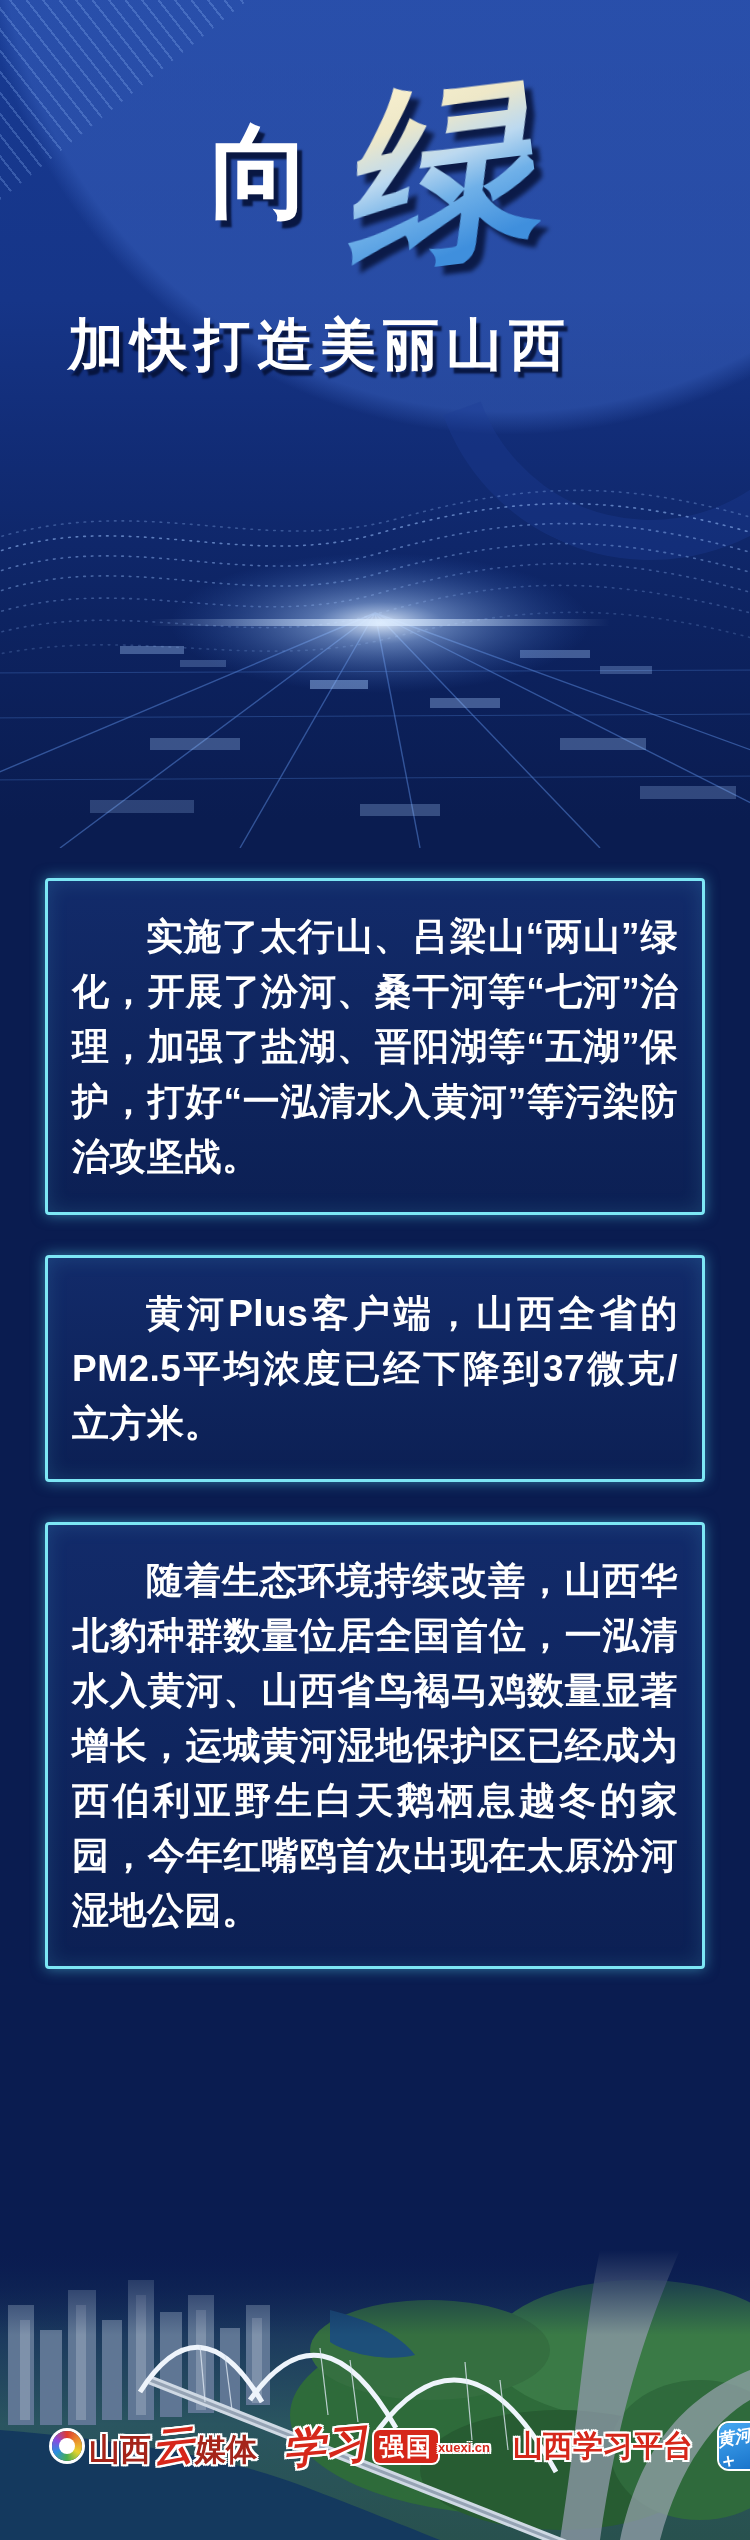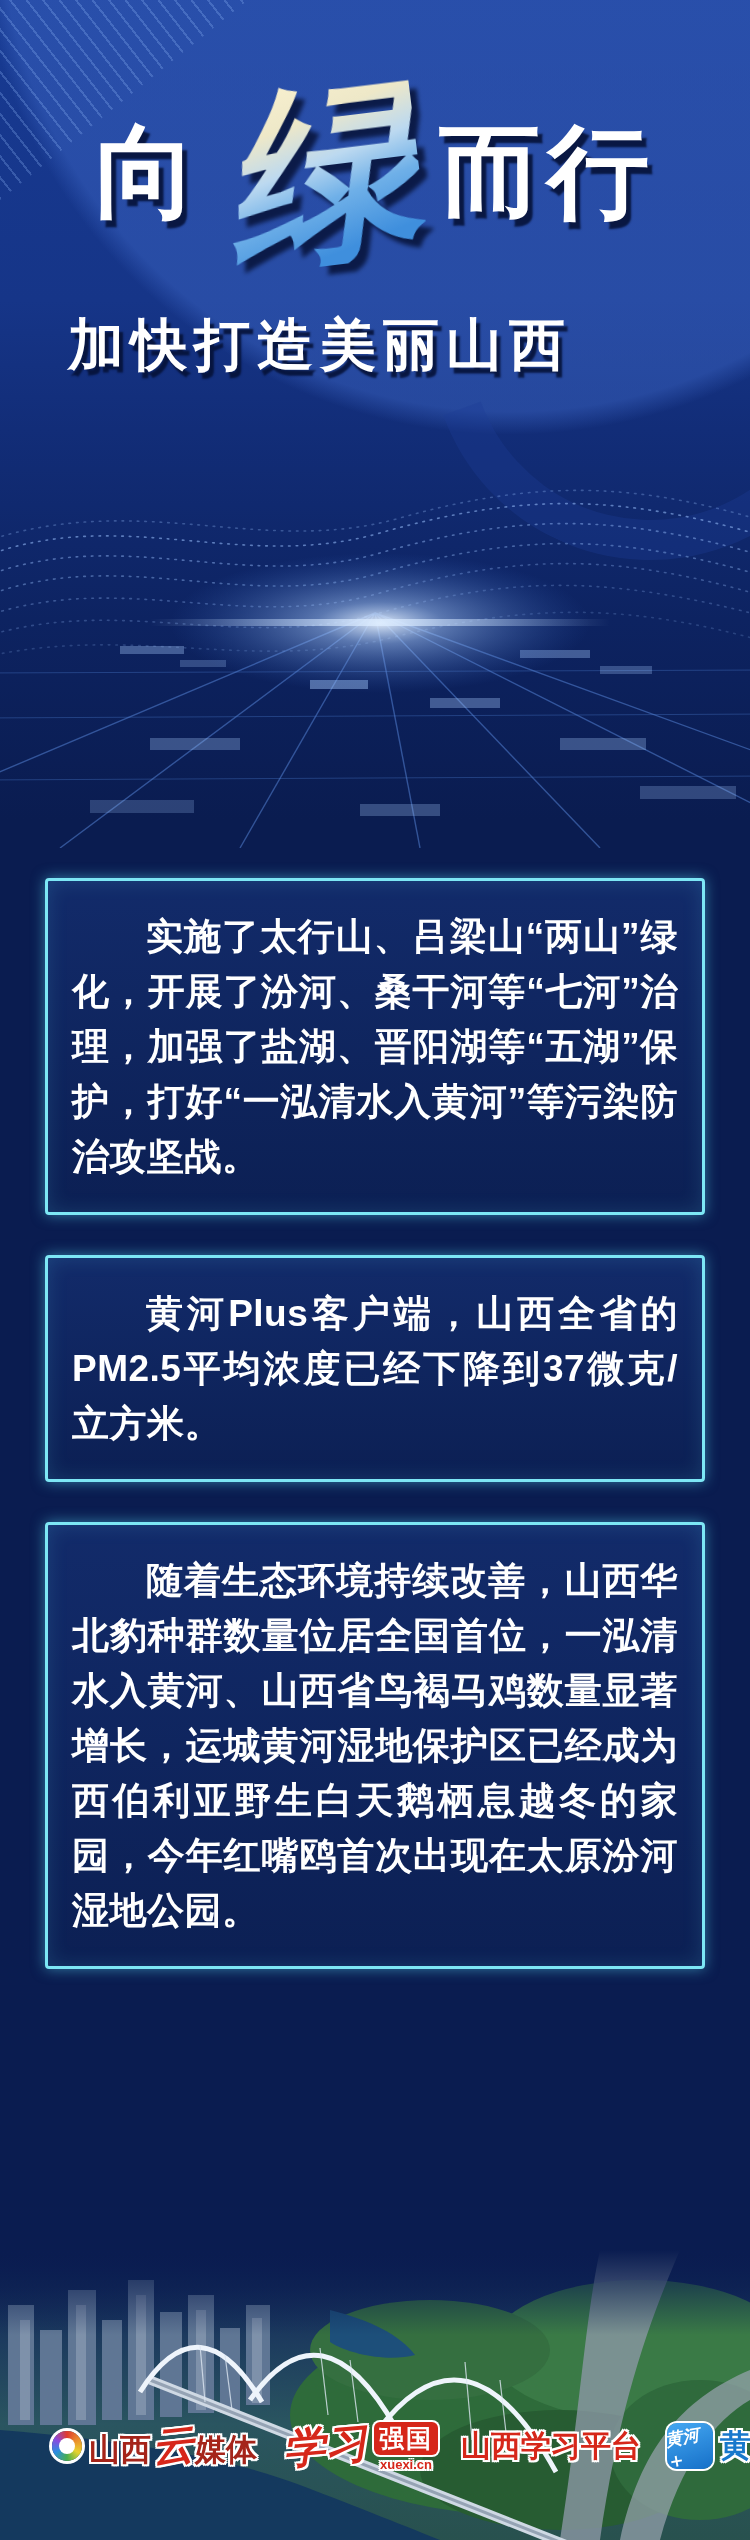--- a/index.html
+++ b/index.html
@@ -46,21 +46,21 @@
   .logo{display:flex;align-items:center;gap:7px;}
   .ring{width:30px;height:30px;border-radius:50%;flex:0 0 auto;
     background:conic-gradient(#e03a2e,#eb8f2c,#e8d22e,#47ae4e,#2a8fe0,#8a4ae0,#e03a2e);
     box-shadow:0 0 0 3px #ffffff;position:relative;}
   .ring::after{content:"";position:absolute;inset:7px;border-radius:50%;background:#ffffff;}
   .l1-txt{font-size:31px;font-weight:bold;color:#a5241a;white-space:nowrap;}
   .l1-yun{color:#d6271a;font-size:42px;font-family:"DejaVu Serif",serif;font-style:italic;font-weight:bold;
     display:inline-block;transform:rotate(-6deg);margin:0 1px;}
   .xx-script{color:#d6271a;font-size:42px;font-weight:bold;font-style:italic;
     font-family:"DejaVu Serif","Liberation Serif",serif;transform:rotate(-5deg);white-space:nowrap;}
-  .qg{display:flex;flex-direction:column;align-items:center;line-height:1;}
+  .qg{display:flex;flex-direction:row;align-items:center;line-height:1;}
   .qg-box{background:#d6271a;color:#ffffff;font-weight:bold;font-size:25px;padding:4px 5px;border-radius:6px;
     box-shadow:0 0 0 2px #ffffff;letter-spacing:2px;white-space:nowrap;}
   .qg-url{color:#d6271a;font-size:13px;font-weight:bold;margin-top:3px;}
   .l2-platform{color:#d6271a;font-size:30px;font-weight:bold;white-space:nowrap;margin-left:16px;}
   .hh-icon{width:46px;height:46px;border-radius:10px;flex:0 0 auto;
     background:linear-gradient(160deg,#45a8f2,#1670c8);box-shadow:0 0 0 2px #ffffff;
     display:flex;align-items:center;justify-content:center;
     color:#ffffff;font-size:17px;font-style:italic;font-weight:bold;font-family:"DejaVu Serif",serif;transform:rotate(0deg);}
   .hh-icon span{display:inline-block;transform:rotate(-10deg);}
   .l3-txt{color:#1778cc;font-size:31px;font-weight:bold;white-space:nowrap;}
@@ -70,21 +70,20 @@
 
 <div class="page">
 
   <div class="glow-circle"></div>
   <div class="hatch"></div>
   <div class="corner-swirl"></div>
 
   <div class="title-row">
     <span class="t-side">向</span>
     <span class="t-green">绿</span>
-    <span class="t-side">而行</span>
   </div>
   <div class="subtitle">加快打造美丽山西</div>
 
   <div class="wave-wrap">
     <svg width="750" height="440" viewBox="0 0 750 440">
       <defs>
         <radialGradient id="flare" cx="50%" cy="50%" r="50%">
           <stop offset="0%" stop-color="#eaf4ff" stop-opacity="0.95"></stop>
           <stop offset="30%" stop-color="#a8ccff" stop-opacity="0.5"></stop>
           <stop offset="100%" stop-color="#3a6cc8" stop-opacity="0"></stop>

